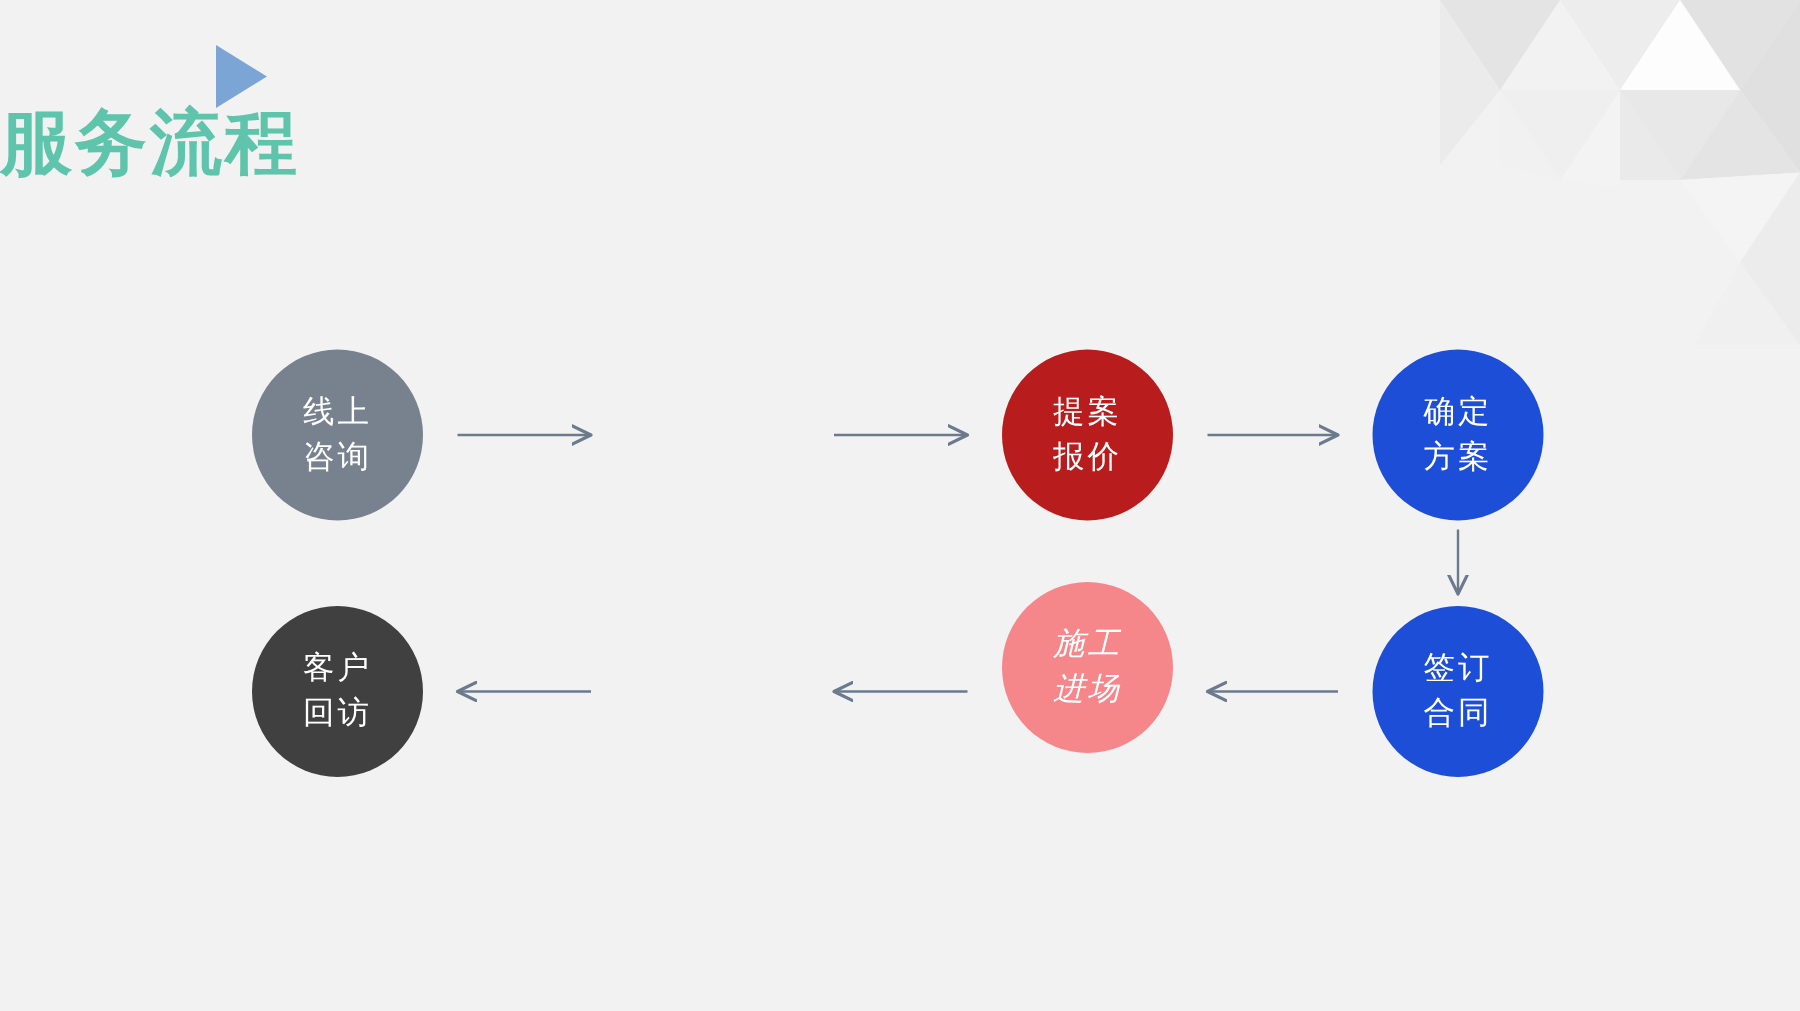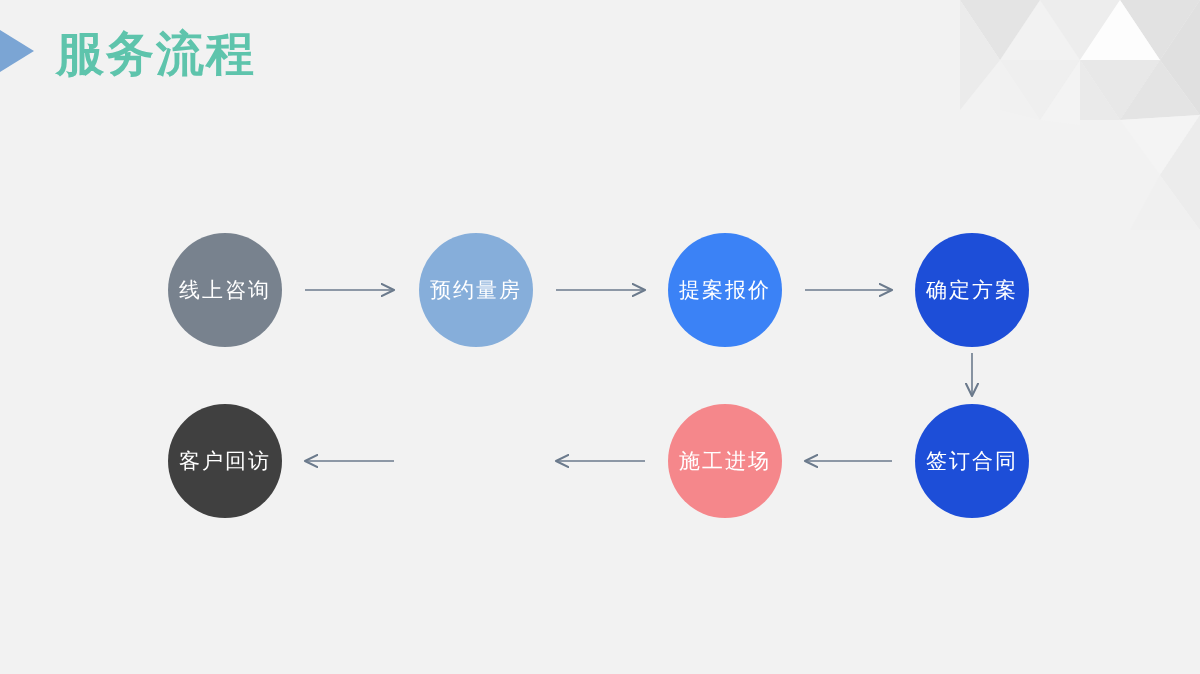--- a/index.html
+++ b/index.html
@@ -34,21 +34,22 @@
     pointer-events: none;
   }
 
   
   #header {
     position: absolute;
     left: 0;
     top: 30px;
     height: 70px;
     display: flex;
-    align-items: flex-start;
+    align-items: flex-end;
+    flex-direction: column;
   }
   #bullet-triangle {
     width: 34px;
     height: 42px;
     margin-left: 0px;
     margin-right: 22px;
     flex: none;
   }
   #page-title {
     font-size: 48px;
@@ -65,21 +66,21 @@
     left: 0;
     top: 0;
     width: 1200px;
     height: 674px;
   }
 
   .node {
     position: absolute;
     border-radius: 50%;
     display: flex;
-    flex-direction: row;
+    flex-direction: column;
     align-items: center;
     justify-content: center;
     color: #ffffff;
     text-align: center;
   }
   .node-line {
     font-size: 21px;
     line-height: 1.42;
     letter-spacing: 2px;
     font-weight: normal;
@@ -148,41 +149,37 @@
       <g>
         <line x1="394" y1="461" x2="305" y2="461" stroke="#6b7a8c" stroke-width="1.6" marker-end="url(#arrowR)"></line>
       </g>
     </svg>
 
     <div class="node" style="left:168px;top:233px;width:114px;height:114px;background:#78828e;">
       <div class="node-line">线上</div>
       <div class="node-line">咨询</div>
     </div>
 
-    <div class="node" style="left:419px;top:233px;width:114px;height:114px;background:#86aeda;">
-      <div class="node-line">预约</div>
-      <div class="node-line">量房</div>
-    </div>
 
-    <div class="node" style="left:668px;top:233px;width:114px;height:114px;background:#3b82f6;">
+    <div class="node" style="left:668px;top:233px;width:114px;height:114px;background:#b91c1c;">
       <div class="node-line">提案</div>
       <div class="node-line">报价</div>
     </div>
 
     <div class="node" style="left:915px;top:233px;width:114px;height:114px;background:#1d4ed8;">
       <div class="node-line">确定</div>
       <div class="node-line">方案</div>
     </div>
 
     <div class="node" style="left:915px;top:404px;width:114px;height:114px;background:#1d4ed8;">
       <div class="node-line">签订</div>
       <div class="node-line">合同</div>
     </div>
 
-    <div class="node" style="left:668px;top:404px;width:114px;height:114px;background:#f5878b;">
+    <div class="node" style="left:668px;top:388px;width:114px;height:114px;background:#f5878b;font-style:italic;">
       <div class="node-line">施工</div>
       <div class="node-line">进场</div>
     </div>
 
 
     <div class="node" style="left:168px;top:404px;width:114px;height:114px;background:#404040;">
       <div class="node-line">客户</div>
       <div class="node-line">回访</div>
     </div>
 

